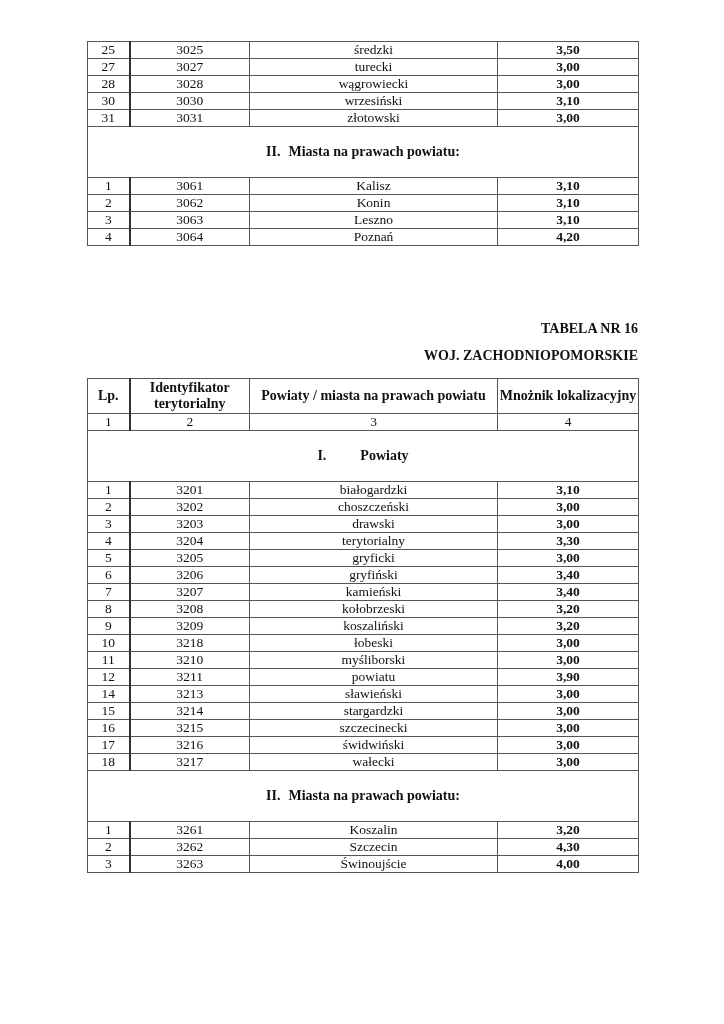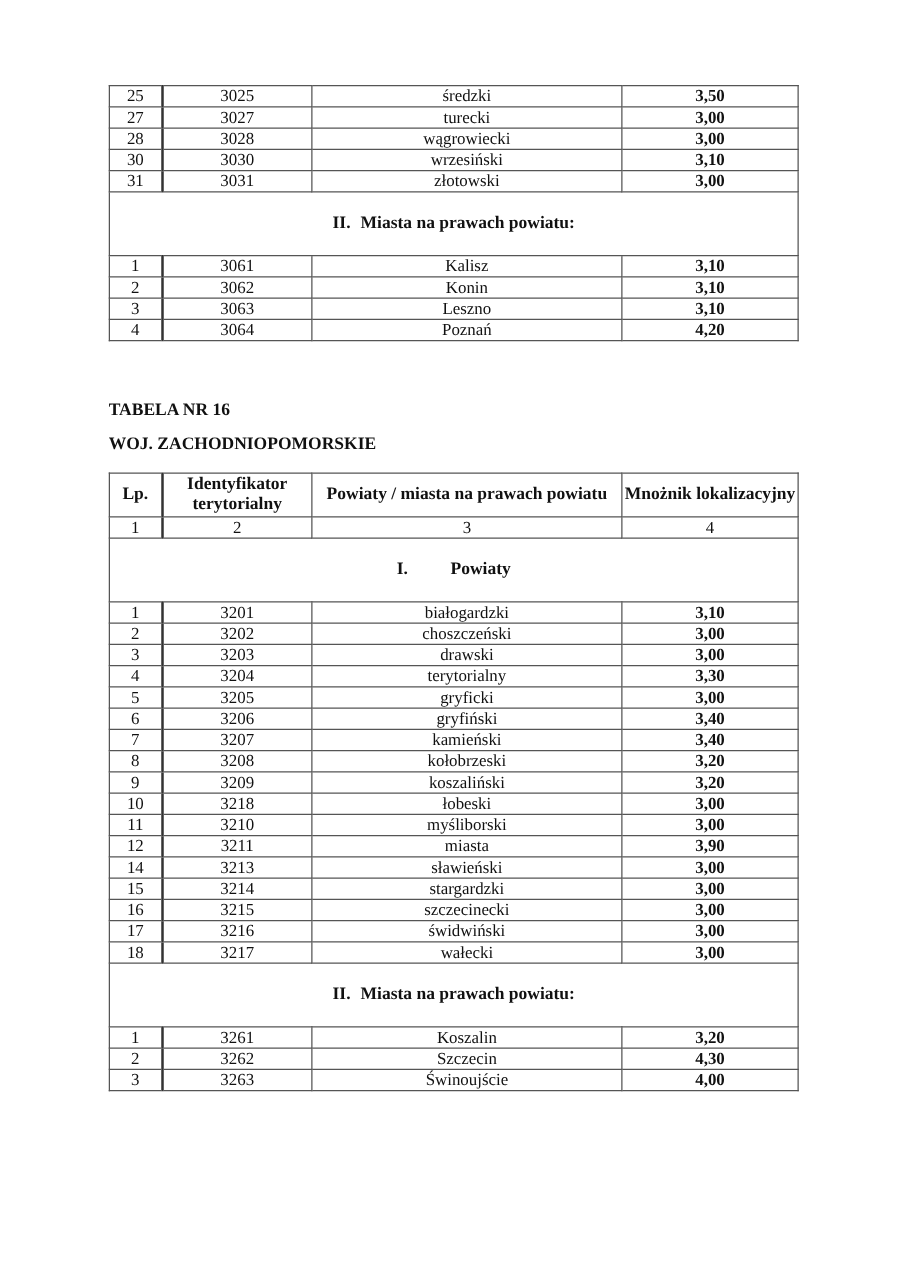--- a/index.html
+++ b/index.html
@@ -14,24 +14,24 @@
   }
   td, th {
     border: 1px solid #555; padding: 0; text-align: center;
     line-height: 16px; height: 16px; font-weight: normal;
   }
   td.c1, th.c1 { border-right: 2px solid #333; }
   td.val { font-weight: bold; }
   .section td { height: 50px; font-weight: bold; font-size: 14px; }
   .section span.num { display: inline-block; margin-right: 8px; }
   .section span.num.wide { margin-right: 34px; }
-  #t1 { top: 68px; }
+  #t1 { top: 41px; }
   #t2 { top: 378px; }
   .title {
-    position: absolute; left: 87px; width: 551px; text-align: left;
+    position: absolute; left: 87px; width: 551px; text-align: right;
     font-weight: bold; font-size: 14px;
   }
   #title1 { top: 321px; }
   #title2 { top: 348px; }
   thead th { font-weight: bold; font-size: 14px; line-height: 16px; height: 34px; vertical-align: middle; }
   .colnums td { height: 16px; }
 </style>
 </head>
 <body>
 
@@ -199,21 +199,21 @@
       </tr>
       <tr>
         <td class="c1">11</td>
         <td>3210</td>
         <td>myśliborski</td>
         <td class="val">3,00</td>
       </tr>
       <tr>
         <td class="c1">12</td>
         <td>3211</td>
-        <td>miasta</td>
+        <td>powiatu</td>
         <td class="val">3,90</td>
       </tr>
       <tr>
         <td class="c1">14</td>
         <td>3213</td>
         <td>sławieński</td>
         <td class="val">3,00</td>
       </tr>
       <tr>
         <td class="c1">15</td>

